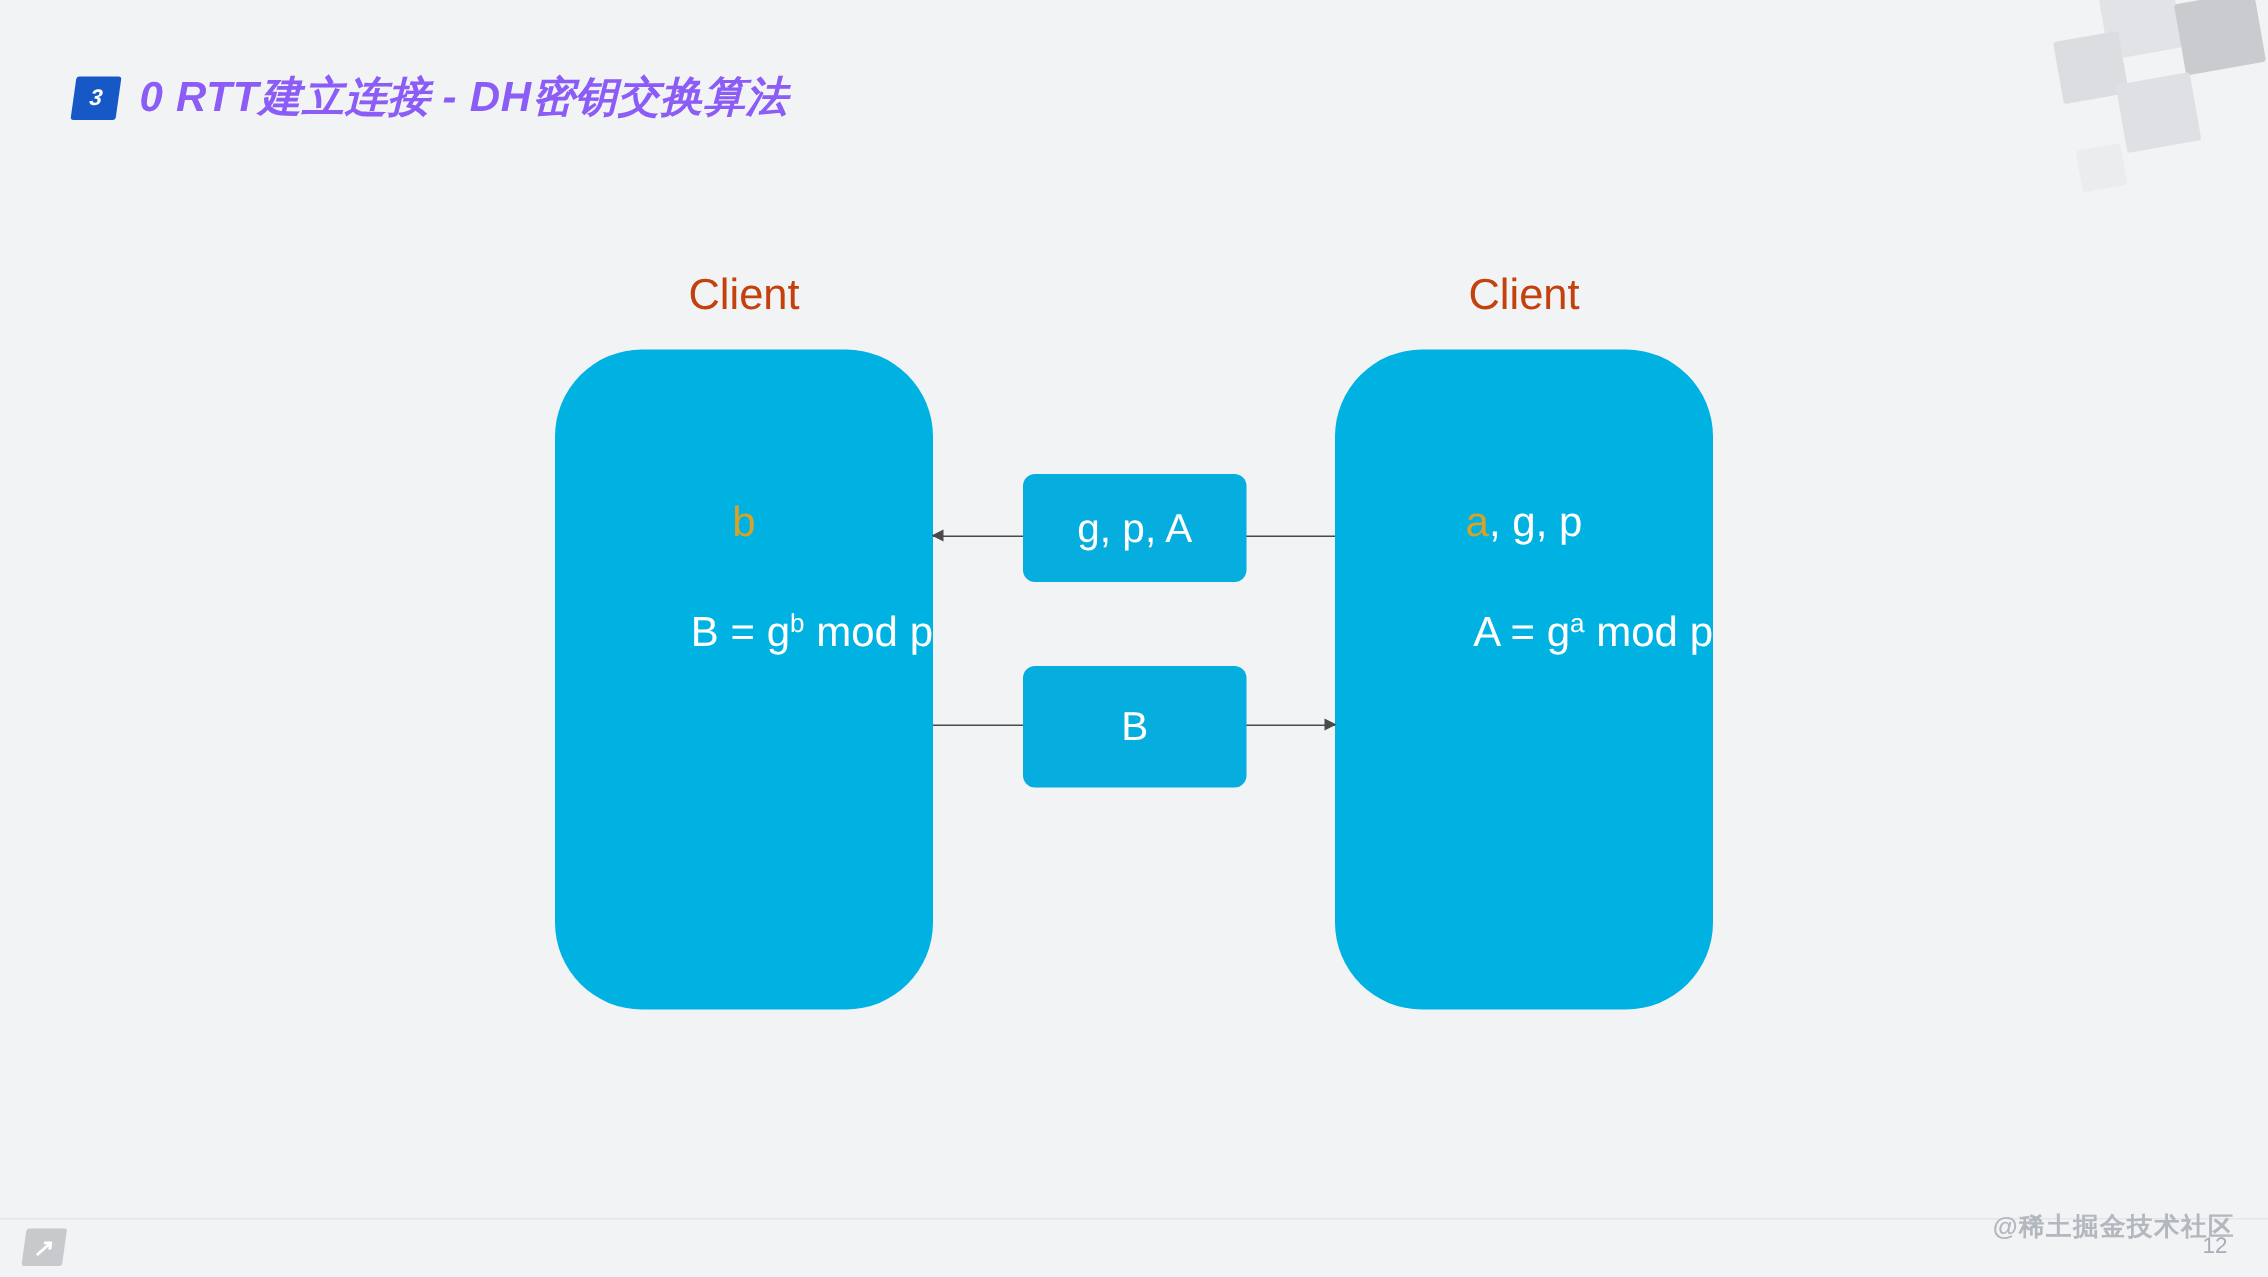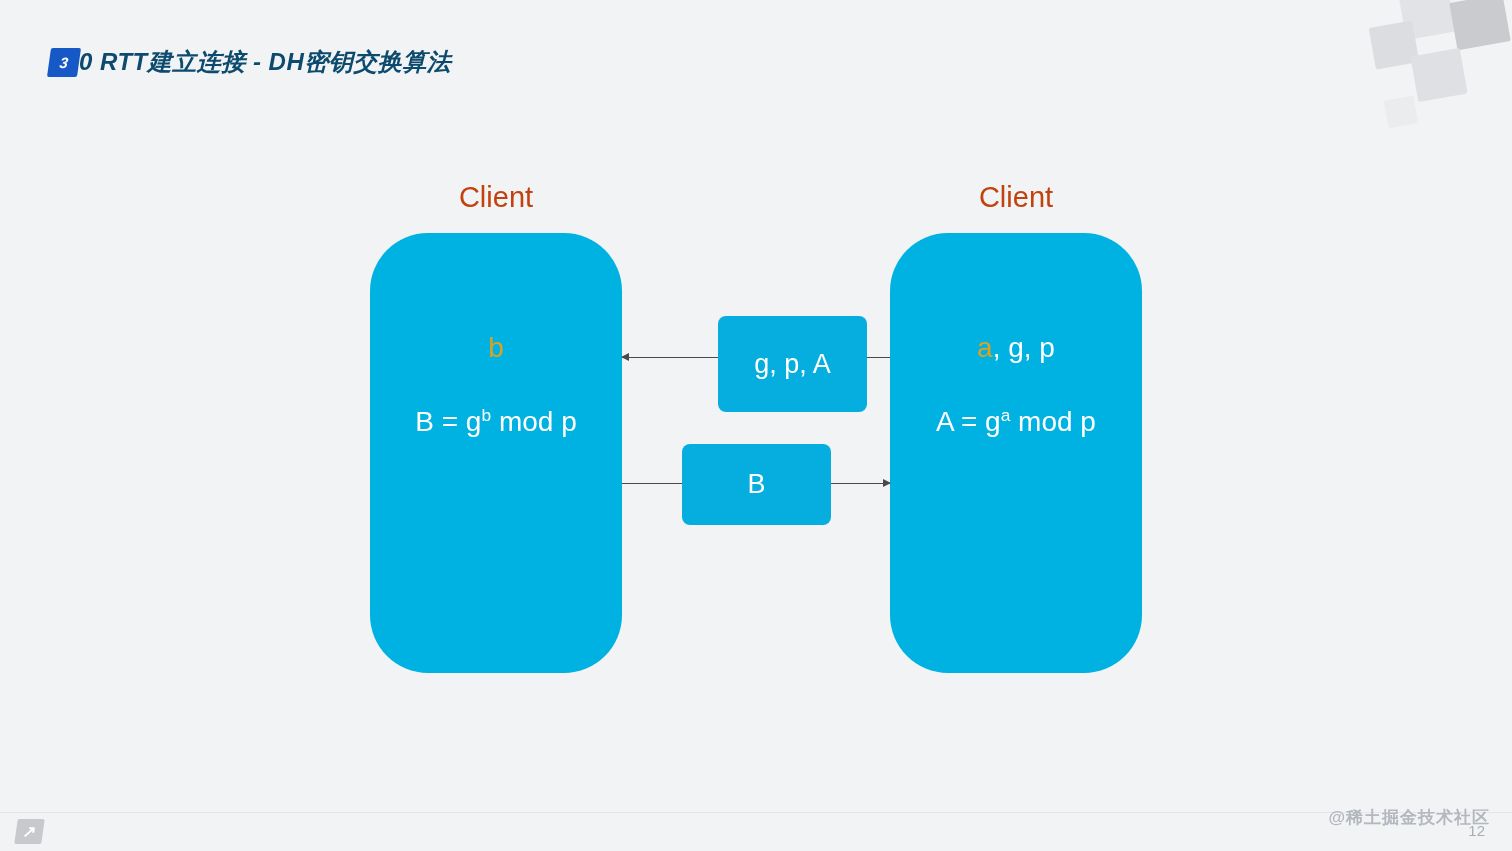--- a/index.html
+++ b/index.html
@@ -18,22 +18,23 @@
   .header { position: absolute; left: 49px; top: 46px; display: flex; align-items: center; }
   .badge {
     width: 30px; height: 29px;
     background: #1658C6;
     transform: skewX(-8deg);
     display: flex; align-items: center; justify-content: center;
     color: #FFFFFF; font-size: 15px; font-weight: bold; font-style: italic;
     border-radius: 2px;
   }
   .title {
-    color: #0c4a6e;
-    font-size: 24px;
+    margin-left: 14px;
+    color: #8b5cf6;
+    font-size: 28px;
     font-weight: bold;
     font-style: italic;
     letter-spacing: 0.5px;
   }
 
   
   .deco-square { position: absolute; border-radius: 2px; }
   .deco-1 { left: 1402px; top: -10px; width: 50px; height: 46px; background: #E2E3E6; transform: rotate(-10deg); }
   .deco-2 { left: 1453px; top:  -2px; width: 54px; height: 48px; background: #C9CBCF; transform: rotate(-10deg); }
   .deco-3 { left: 1372px; top:  24px; width: 44px; height: 42px; background: #DCDDE0; transform: rotate(-10deg); }
@@ -66,21 +67,21 @@
   .box-row {
     position: absolute;
     left: 0; width: 100%;
     text-align: center;
     color: #FFFFFF;
     font-size: 28px;
     line-height: 34px;
     white-space: nowrap;
   }
   .row-1 { top: 98px; }
-  .row-2 { top: 165px; }
+  .row-2 { top: 165px; text-align: right; }
   .row-3 { top: 232px; }
 
   .secret  { color: #D9A226; }
   .key-k   { color: #9C1B33; font-weight: bold; }
   .box-row sup { font-size: 0.62em; vertical-align: 0.55em; }
 
   
   .arrow-line {
     position: absolute;
     height: 1px;
@@ -103,21 +104,21 @@
     position: absolute;
     left: 682px;
     width: 149px;
     background: #05AEDE;
     border-radius: 8px;
     display: flex; align-items: center; justify-content: center;
     color: #FFFFFF;
     font-size: 27px;
     z-index: 2;
   }
-  .msg-1 { top: 316px; height: 96px; margin-left: 36px; }
+  .msg-1 { top: 316px; height: 72px; }
   .msg-2 { top: 444px; height: 81px; }
 
   
   .footer-divider {
     position: absolute;
     left: 0; top: 812px;
     width: 1512px; height: 1px;
     background: #E5E6E8;
   }
   .logo {

